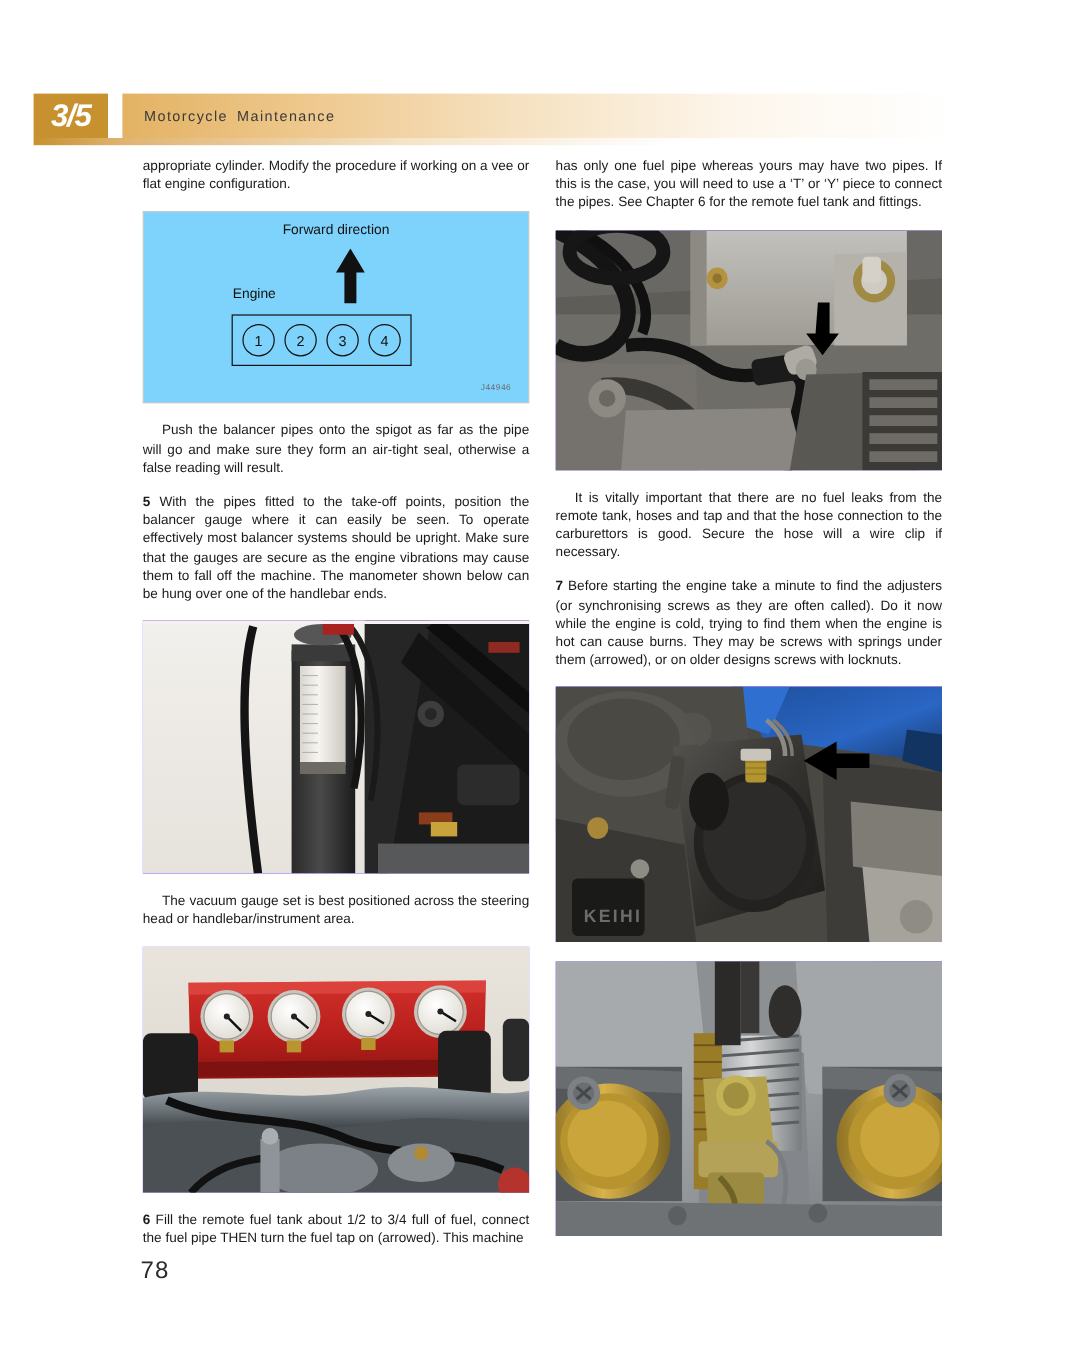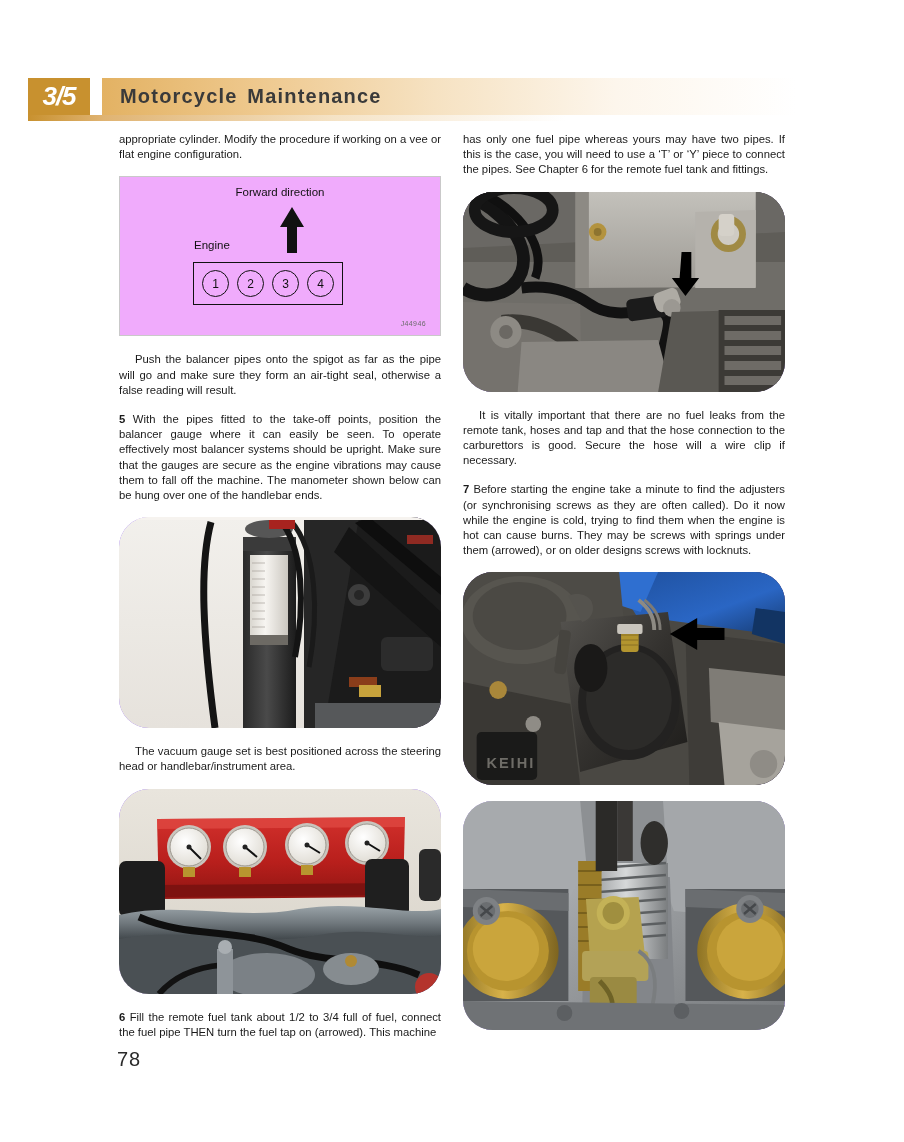--- a/index.html
+++ b/index.html
@@ -45,25 +45,25 @@
     transform: translateY(-1px);
   }
   .header-bar {
     flex: 1;
     background: linear-gradient(to right, #e3b263 0%, #eec88d 22%, #f6e2c2 48%, #fdf6ec 74%, #ffffff 100%);
     display: flex;
     align-items: center;
     padding-left: 18px;
   }
   .header-title {
-    font-size: 20px;
+    font-size: 12px;
     color: #3a3a3a;
     letter-spacing: 1.2px;
     word-spacing: 3px;
-    font-weight: 700;
+    font-weight: 400;
   }
   .header-underglow {
     position: absolute;
     left: 28px;
     top: 115px;
     width: 768px;
     height: 6px;
     background: linear-gradient(to right, #c8912f 0%, #e0b473 10%, #f5e3c6 40%, #ffffff 70%, #ffffff 100%);
   }
 
@@ -86,21 +86,21 @@
   p.body.indent { text-indent: 16px; }
   p.body.tight  { margin-bottom: 0; }
   .stepnum { font-weight: bold; }
 
   
   .diagram {
     position: relative;
     width: 322px;
     height: 160px;
     border: 1px solid #c9c9c9;
-    background: #f0abfc;
+    background: #7dd3fc;
     margin-bottom: 16px;
   }
   .diagram-fwd-label {
     position: absolute;
     top: 9px;
     left: 0;
     width: 100%;
     text-align: center;
     font-size: 11.5px;
     color: #111;
@@ -151,21 +151,20 @@
     letter-spacing: 0.4px;
   }
 
   
   .photo {
     position: relative;
     width: 322px;
     overflow: hidden;
     margin-bottom: 16px;
     background: #8b5cf6;
-    border-radius: 30px;
   }
   .photo svg { display: block; width: 100%; height: 100%; }
 
   
   .page-number {
     position: absolute;
     left: 117px;
     top: 1048px;
     font-size: 20px;
     color: #2b2b2b;

